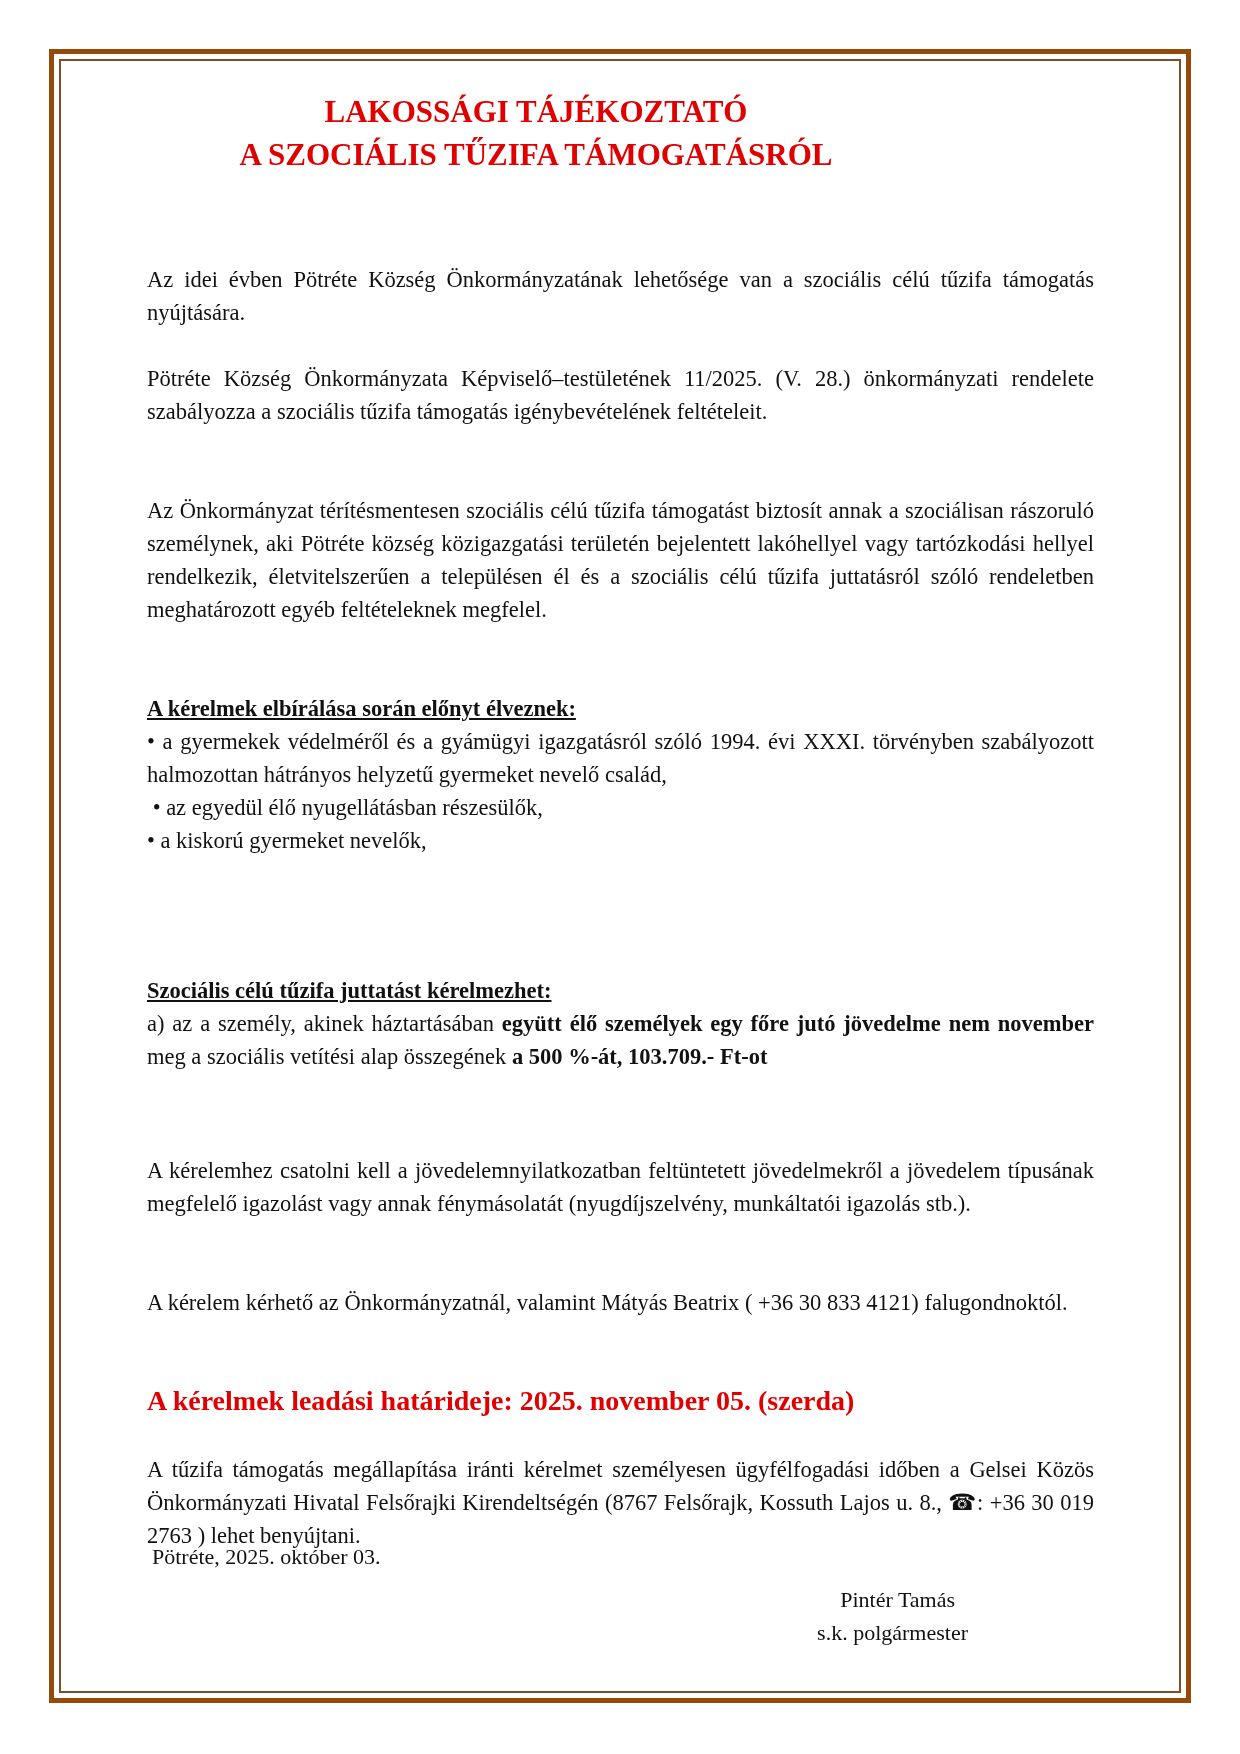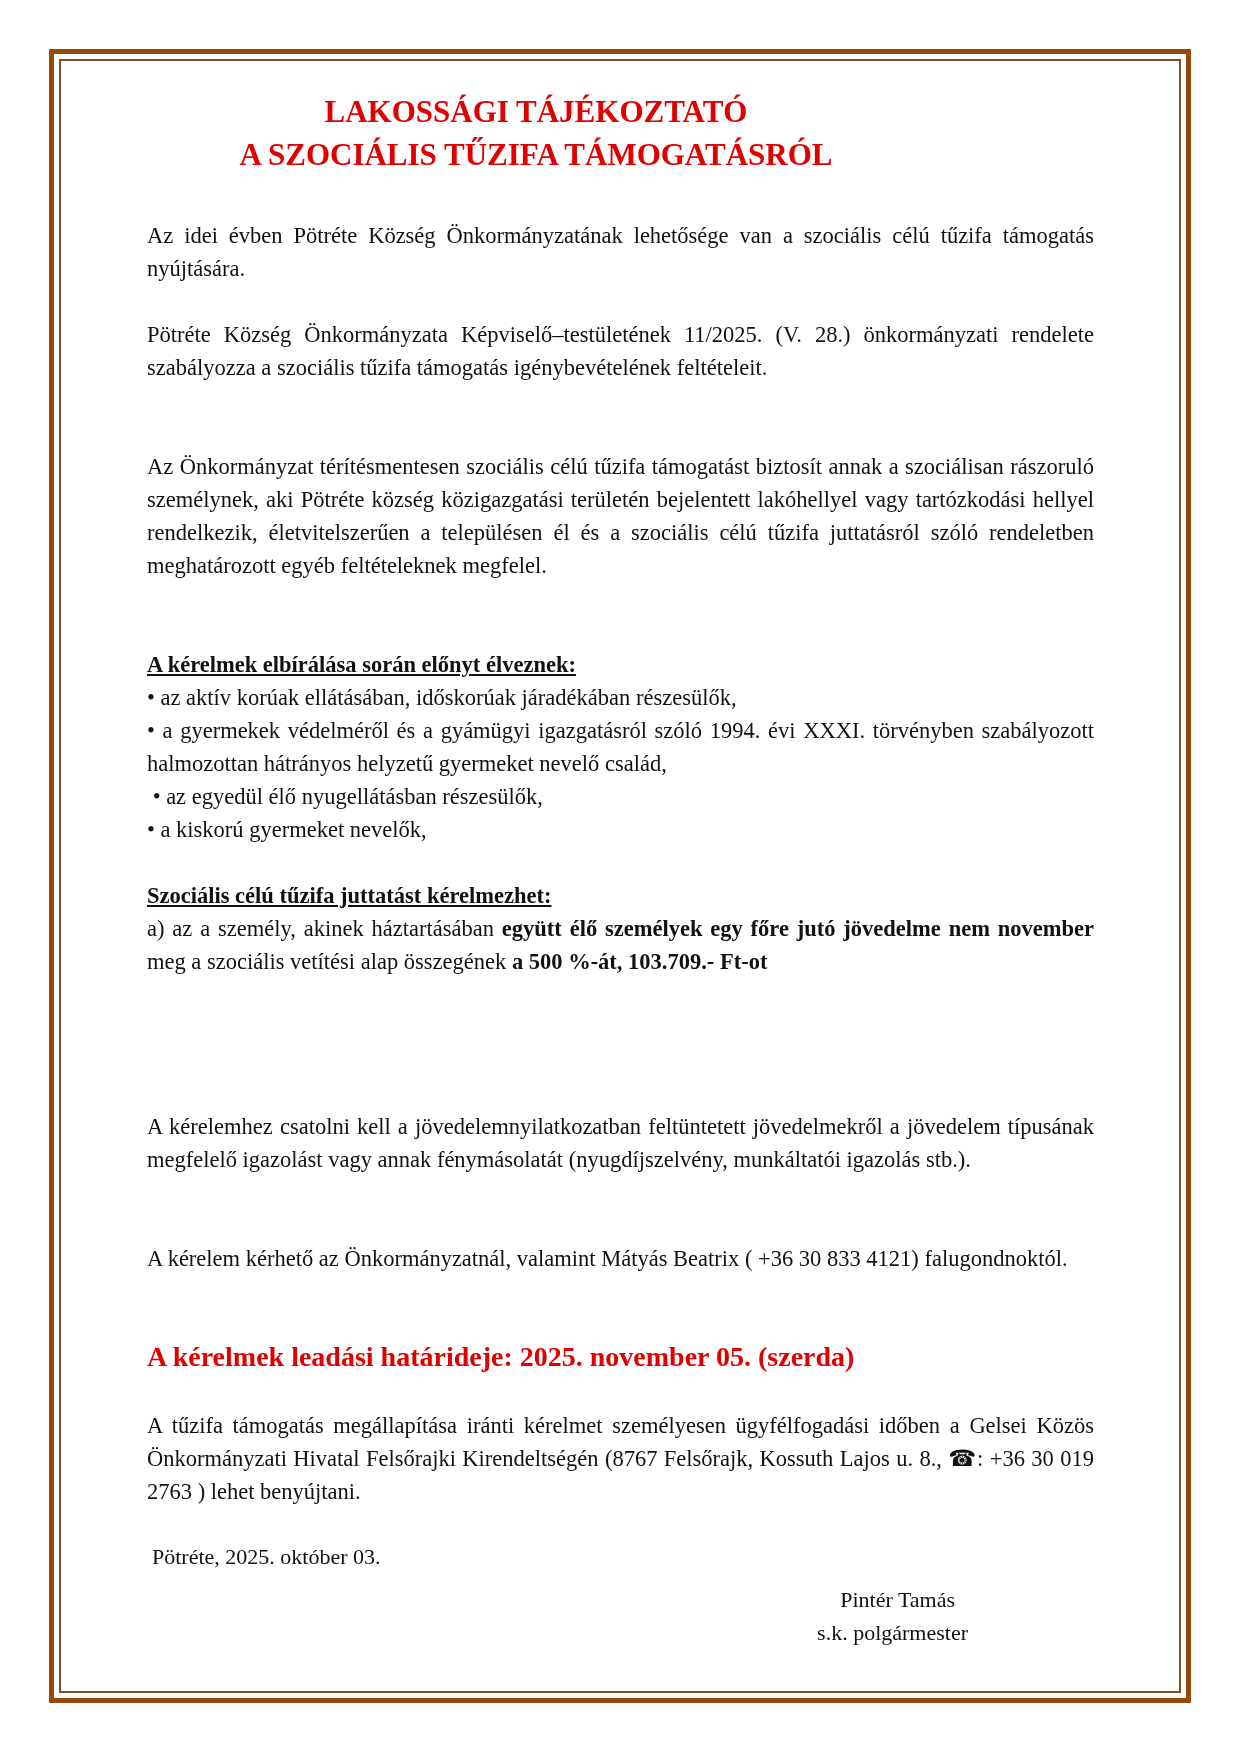--- a/index.html
+++ b/index.html
@@ -6,21 +6,21 @@
   body { width: 1240px; height: 1754px; position: relative; overflow: hidden;
          font-family: "Liberation Serif", "DejaVu Serif", serif; color: #111; }
   .frame-outer { position: absolute; left: 49px; top: 49px; width: 1142px; height: 1654px;
                  box-sizing: border-box; border: 5px solid #954a09; }
   .frame-inner { position: absolute; left: 59px; top: 59px; width: 1122px; height: 1634px;
                  box-sizing: border-box; border: 2px solid #7f4f24; }
   .title { position: absolute; left: 0; width: 1072px; text-align: center; color: #e00000;
            font-weight: bold; font-size: 31px; line-height: 40px; }
   .title.l1 { top: 92px; }
   .title.l2 { top: 135px; }
-  .content { position: absolute; left: 147px; width: 947px; font-size: 22.5px; line-height: 33px; }
+  .content { position: absolute; left: 147px; width: 947px; font-size: 22.5px; line-height: 33px; margin-top: 44px; }
   .content p { margin: 0; text-align: justify; text-align-last: left; }
   .u { text-decoration: underline; font-weight: bold; }
   .b { font-weight: bold; }
   .red { color: #e00000; font-weight: bold; font-size: 28px; }
   .sig { position: absolute; font-size: 22px; line-height: 33px; }
 </style>
 </head>
 <body>
 
 <div class="frame-outer"></div>
@@ -36,27 +36,26 @@
 <div class="content" style="top:318px;">
   <p>Pötréte Község Önkormányzata Képviselő–testületének 11/2025. (V. 28.) önkormányzati rendelete szabályozza a szociális tűzifa támogatás igénybevételének feltételeit.</p>
 </div>
 
 <div class="content" style="top:450px;">
   <p>Az Önkormányzat térítésmentesen szociális célú tűzifa támogatást biztosít annak a szociálisan rászoruló személynek, aki Pötréte község közigazgatási területén bejelentett lakóhellyel vagy tartózkodási hellyel rendelkezik, életvitelszerűen a településen él és a szociális célú tűzifa juttatásról szóló rendeletben meghatározott egyéb feltételeknek megfelel.</p>
 </div>
 
 <div class="content" style="top:648px;">
   <p><span class="u">A kérelmek elbírálása során előnyt élveznek:</span></p>
-  <p>• az aktív korúak ellátásában, időskorúak járadékában részesülők,</p>
   <p>•  a gyermekek védelméről és a gyámügyi igazgatásról szóló 1994. évi XXXI. törvényben szabályozott halmozottan hátrányos helyzetű gyermeket nevelő család,</p>
   <p style="white-space:pre"> • az egyedül élő nyugellátásban részesülők,</p>
   <p>• a kiskorú gyermeket nevelők,</p>
 </div>
 
-<div class="content" style="top:879px;">
+<div class="content" style="top:930px;">
   <p><span class="u">Szociális célú tűzifa juttatást kérelmezhet:</span></p>
   <p>
     <span>a) az a személy, akinek háztartásában </span><span class="b">együtt élő személyek egy főre jutó jövedelme nem november</span><span> meg a szociális vetítési alap összegének </span><span class="b">a 500 %-át, 103.709.- Ft-ot</span>
   </p>
 </div>
 
 <div class="content" style="top:1110px;">
   <p>A kérelemhez csatolni kell a jövedelemnyilatkozatban feltüntetett jövedelmekről a jövedelem típusának megfelelő igazolást vagy annak fénymásolatát (nyugdíjszelvény, munkáltatói igazolás stb.).</p>
 </div>
 

